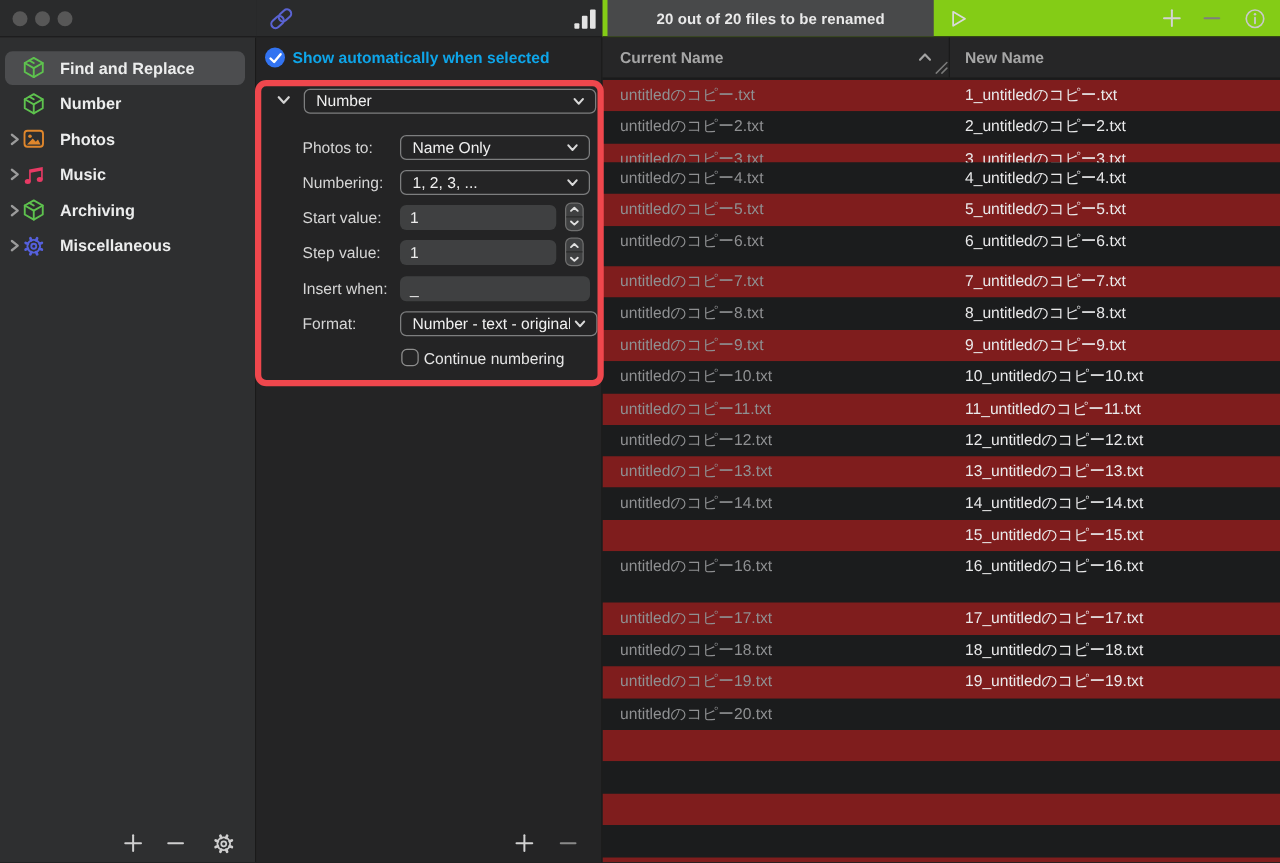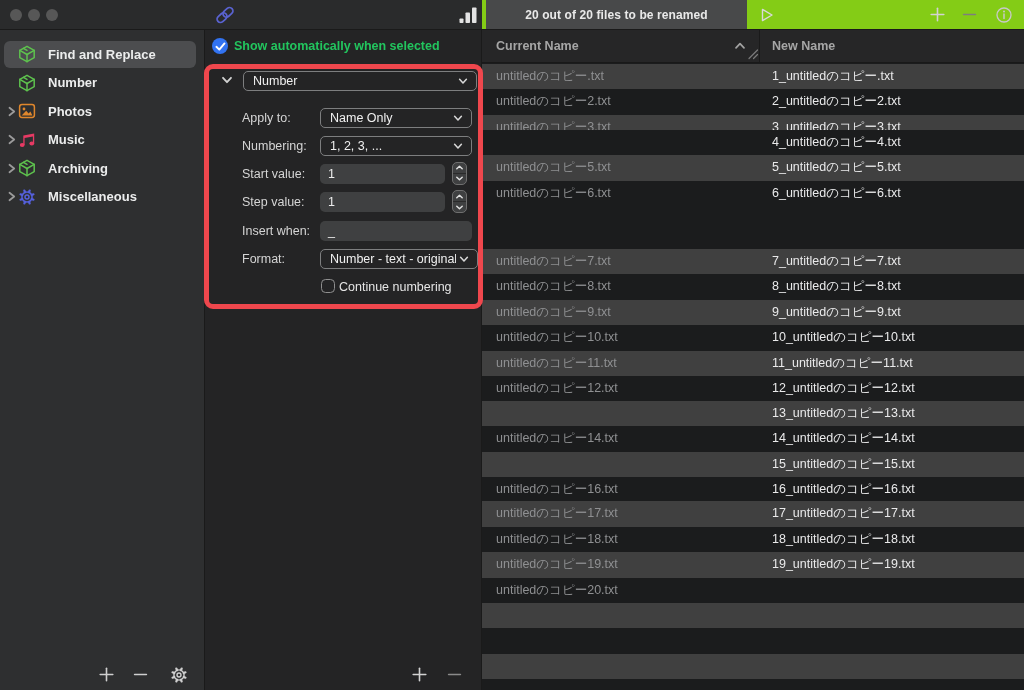--- a/index.html
+++ b/index.html
@@ -35,21 +35,21 @@
   .side-bottom { position:absolute; left:0; bottom:0; width:100%; height:28px; }
   .sb-plus  { position:absolute; left:98px;  top:4px; width:17px; height:17px; }
   .sb-minus { position:absolute; left:132px; top:4px; width:17px; height:17px; }
   .sb-gear  { position:absolute; left:169px; top:3px; width:19px; height:19px; }
 
   
   .inspector { position:absolute; left:205px; top:30px; width:277px; height:660px; background:#242425; border-right:1px solid #1a1a1a; }
   .auto-row { position:absolute; left:0; top:0; width:100%; height:33px; }
   .auto-check { position:absolute; left:7px; top:8px; width:16px; height:16px; background:#3273f1; border-radius:50%;
                 display:flex; align-items:center; justify-content:center; }
-  .auto-label { position:absolute; left:29px; top:9px; color:#22c55e; font-size:12.5px; font-weight:bold; white-space:nowrap; }
+  .auto-label { position:absolute; left:29px; top:9px; color:#0ea5e9; font-size:12.5px; font-weight:bold; white-space:nowrap; }
 
   .form-disclosure { position:absolute; left:16px; top:44px; width:12px; height:12px; }
 
   .mselect { position:absolute; border:1px solid #7d7e7f; border-radius:5px; height:20px;
              display:flex; align-items:center; color:#f0f0f0; font-size:12.5px; }
   .mselect .val { padding-left:9px; white-space:nowrap; overflow:hidden; flex:1; }
   .mselect .chev { width:21px; display:flex; align-items:center; justify-content:center; flex:0 0 21px; padding-right:5px; }
 
   .mfield { position:absolute; background:#3f4041; border-radius:5px; height:20px;
             display:flex; align-items:center; color:#ececec; font-size:12.5px; }
@@ -77,21 +77,21 @@
   
   .filetable { position:absolute; left:482px; top:30px; width:542px; height:660px; background:#1b1c1d; }
   .ft-header { position:absolute; left:0; top:0; width:100%; height:33px; background:#262627; border-bottom:1px solid #191919; }
   .ft-h1 { position:absolute; left:14px; top:0; line-height:32px; color:#a6a6a6; font-size:12.5px; font-weight:bold; }
   .ft-h2 { position:absolute; left:290px; top:0; line-height:32px; color:#a6a6a6; font-size:12.5px; font-weight:bold; }
   .ft-sort { position:absolute; left:252px; top:10px; width:12px; height:12px; }
   .ft-grip { position:absolute; left:265px; top:18px; width:12px; height:12px; }
   .ft-coldiv { position:absolute; left:277px; top:0; width:1px; height:32px; background:#1a1a1a; }
   .ft-rows { position:absolute; left:0; top:34px; width:100%; bottom:0; overflow:hidden; }
   .ft-row { position:relative; width:100%; }
-  .ft-row.light { background:#404040; }
+  .ft-row.light { background:#7f1d1d; }
   .ft-row.dark  { background:#1b1c1d; }
   .ft-cur { position:absolute; left:14px; color:#8f9092; font-size:12.5px; white-space:nowrap; }
   .ft-new { position:absolute; left:290px; color:#eaeaeb; font-size:12.5px; white-space:nowrap; }
 
   svg { display:block; }
 </style>
 </head>
 <body>
 
 <div class="app">
@@ -310,21 +310,21 @@
     <div class="mselect" id="action-select" style="left:38px; top:41px; width:234px;">
       <div class="val">Number</div>
       <div class="chev">
           <svg width="10" height="10" viewBox="0 0 10 10" xmlns="http://www.w3.org/2000/svg">
             <polyline points="1.6,3.2 5,7 8.4,3.2" fill="none" stroke="#d8d8d8" stroke-width="1.5" stroke-linecap="round" stroke-linejoin="round"></polyline>
           </svg>
         </div>
     </div>
     <div id="form-rows">
         <div>
-          <div class="flabel" style="top:81px">Apply to:</div>
+          <div class="flabel" style="top:81px">Photos to:</div>
           <div class="mselect" style="left:115px; top:78px; width:152px;">
        <div class="val">Name Only</div>
        <div class="chev">
               <svg width="10" height="10" viewBox="0 0 10 10" xmlns="http://www.w3.org/2000/svg">
                 <polyline points="1.6,3.2 5,7 8.4,3.2" fill="none" stroke="#d8d8d8" stroke-width="1.5" stroke-linecap="round" stroke-linejoin="round"></polyline>
               </svg>
             </div>
           </div>
         </div>
         <div>
@@ -443,31 +443,32 @@
         </div>
         <div class="ft-row dark" style="height: 25.45px;">
           <div class="ft-cur" style="line-height:25.45px">untitledのコピー2.txt</div>
           <div class="ft-new" style="line-height:25.45px">2_untitledのコピー2.txt</div>
         </div>
         <div class="ft-row light" style="height: 15px;">
           <div class="ft-cur" style="line-height:25.45px">untitledのコピー3.txt</div>
           <div class="ft-new" style="line-height:25.45px">3_untitledのコピー3.txt</div>
         </div>
         <div class="ft-row dark" style="height: 25.45px;">
+          <div class="ft-cur" style="line-height:25.45px">untitledのコピー4.txt</div>
           <div class="ft-new" style="line-height:25.45px">4_untitledのコピー4.txt</div>
         </div>
         <div class="ft-row light" style="height: 25.45px;">
           <div class="ft-cur" style="line-height:25.45px">untitledのコピー5.txt</div>
           <div class="ft-new" style="line-height:25.45px">5_untitledのコピー5.txt</div>
         </div>
         <div class="ft-row dark" style="height: 32px;">
           <div class="ft-cur" style="line-height:25.45px">untitledのコピー6.txt</div>
           <div class="ft-new" style="line-height:25.45px">6_untitledのコピー6.txt</div>
         </div>
-        <div class="ft-row light" style="height: 25.45px; margin-top: 36px;">
+        <div class="ft-row light" style="height: 25.45px;">
           <div class="ft-cur" style="line-height:25.45px">untitledのコピー7.txt</div>
           <div class="ft-new" style="line-height:25.45px">7_untitledのコピー7.txt</div>
         </div>
         <div class="ft-row dark" style="height: 25.45px;">
           <div class="ft-cur" style="line-height:25.45px">untitledのコピー8.txt</div>
           <div class="ft-new" style="line-height:25.45px">8_untitledのコピー8.txt</div>
         </div>
         <div class="ft-row light" style="height: 25.45px;">
           <div class="ft-cur" style="line-height:25.45px">untitledのコピー9.txt</div>
           <div class="ft-new" style="line-height:25.45px">9_untitledのコピー9.txt</div>
@@ -478,30 +479,31 @@
         </div>
         <div class="ft-row light" style="height: 25px; padding-left: 16px;">
           <div class="ft-cur" style="line-height:25.45px">untitledのコピー11.txt</div>
           <div class="ft-new" style="line-height:25.45px">11_untitledのコピー11.txt</div>
         </div>
         <div class="ft-row dark" style="height: 25.45px;">
           <div class="ft-cur" style="line-height:25.45px">untitledのコピー12.txt</div>
           <div class="ft-new" style="line-height:25.45px">12_untitledのコピー12.txt</div>
         </div>
         <div class="ft-row light" style="height: 25.45px;">
+          <div class="ft-cur" style="line-height:25.45px">untitledのコピー13.txt</div>
           <div class="ft-new" style="line-height:25.45px">13_untitledのコピー13.txt</div>
         </div>
         <div class="ft-row dark" style="height: 25.45px;">
           <div class="ft-cur" style="line-height:25.45px">untitledのコピー14.txt</div>
           <div class="ft-new" style="line-height:25.45px">14_untitledのコピー14.txt</div>
         </div>
         <div class="ft-row light" style="height: 25.45px;">
           <div class="ft-new" style="line-height:25.45px">15_untitledのコピー15.txt</div>
         </div>
-        <div class="ft-row dark" style="height: 24px;">
+        <div class="ft-row dark" style="height: 41px;">
           <div class="ft-cur" style="line-height:25.45px">untitledのコピー16.txt</div>
           <div class="ft-new" style="line-height:25.45px">16_untitledのコピー16.txt</div>
         </div>
         <div class="ft-row light" style="height: 25.45px;">
           <div class="ft-cur" style="line-height:25.45px">untitledのコピー17.txt</div>
           <div class="ft-new" style="line-height:25.45px">17_untitledのコピー17.txt</div>
         </div>
         <div class="ft-row dark" style="height: 25.45px;">
           <div class="ft-cur" style="line-height:25.45px">untitledのコピー18.txt</div>
           <div class="ft-new" style="line-height:25.45px">18_untitledのコピー18.txt</div>

